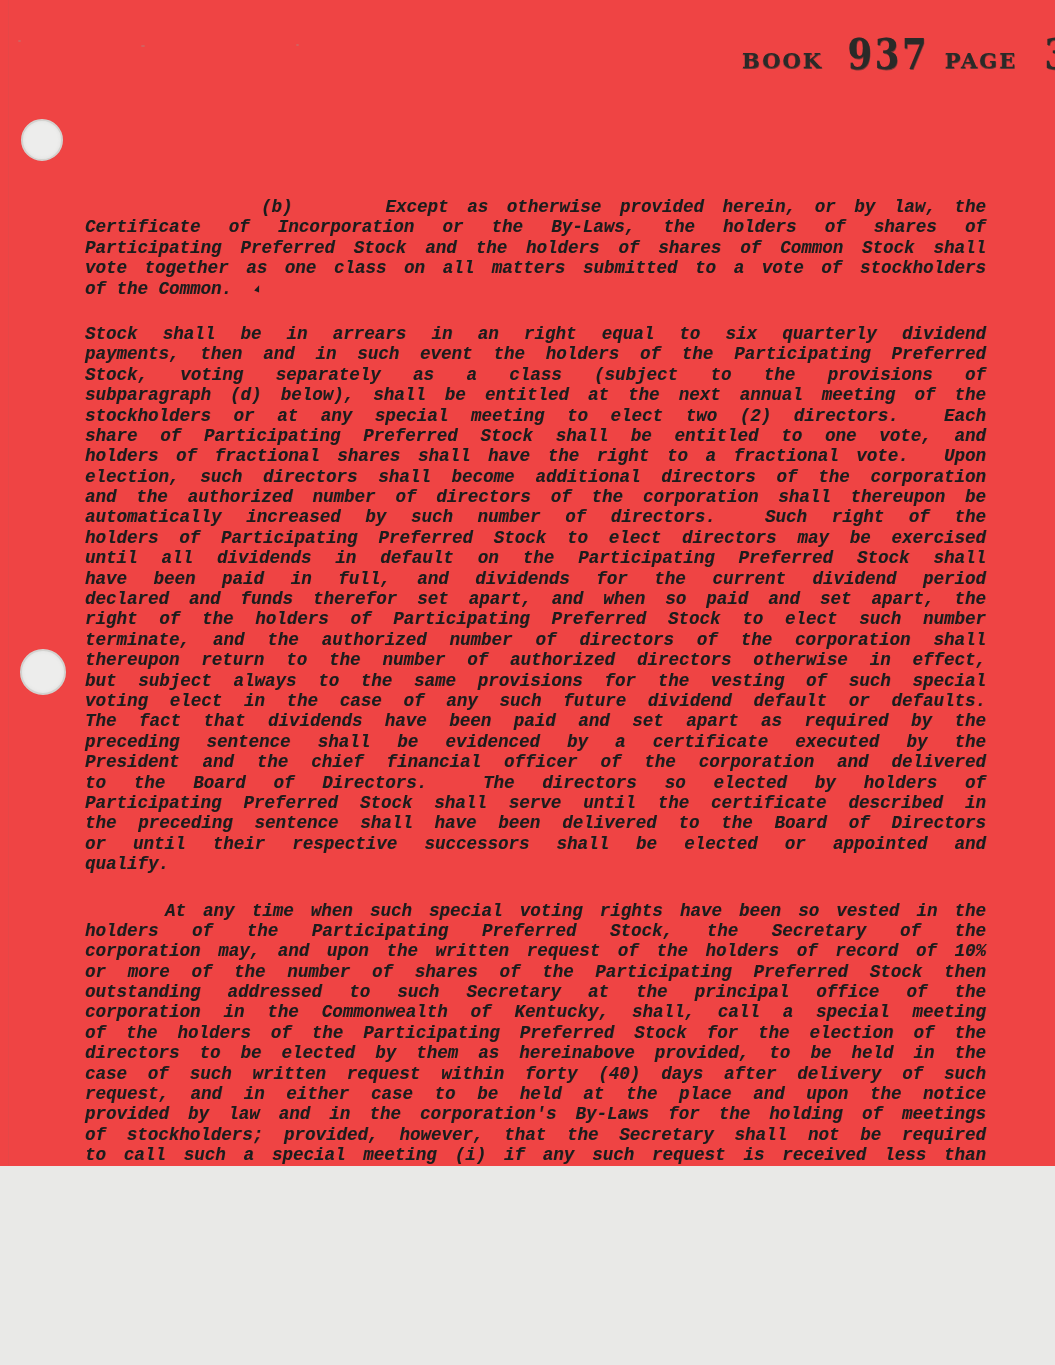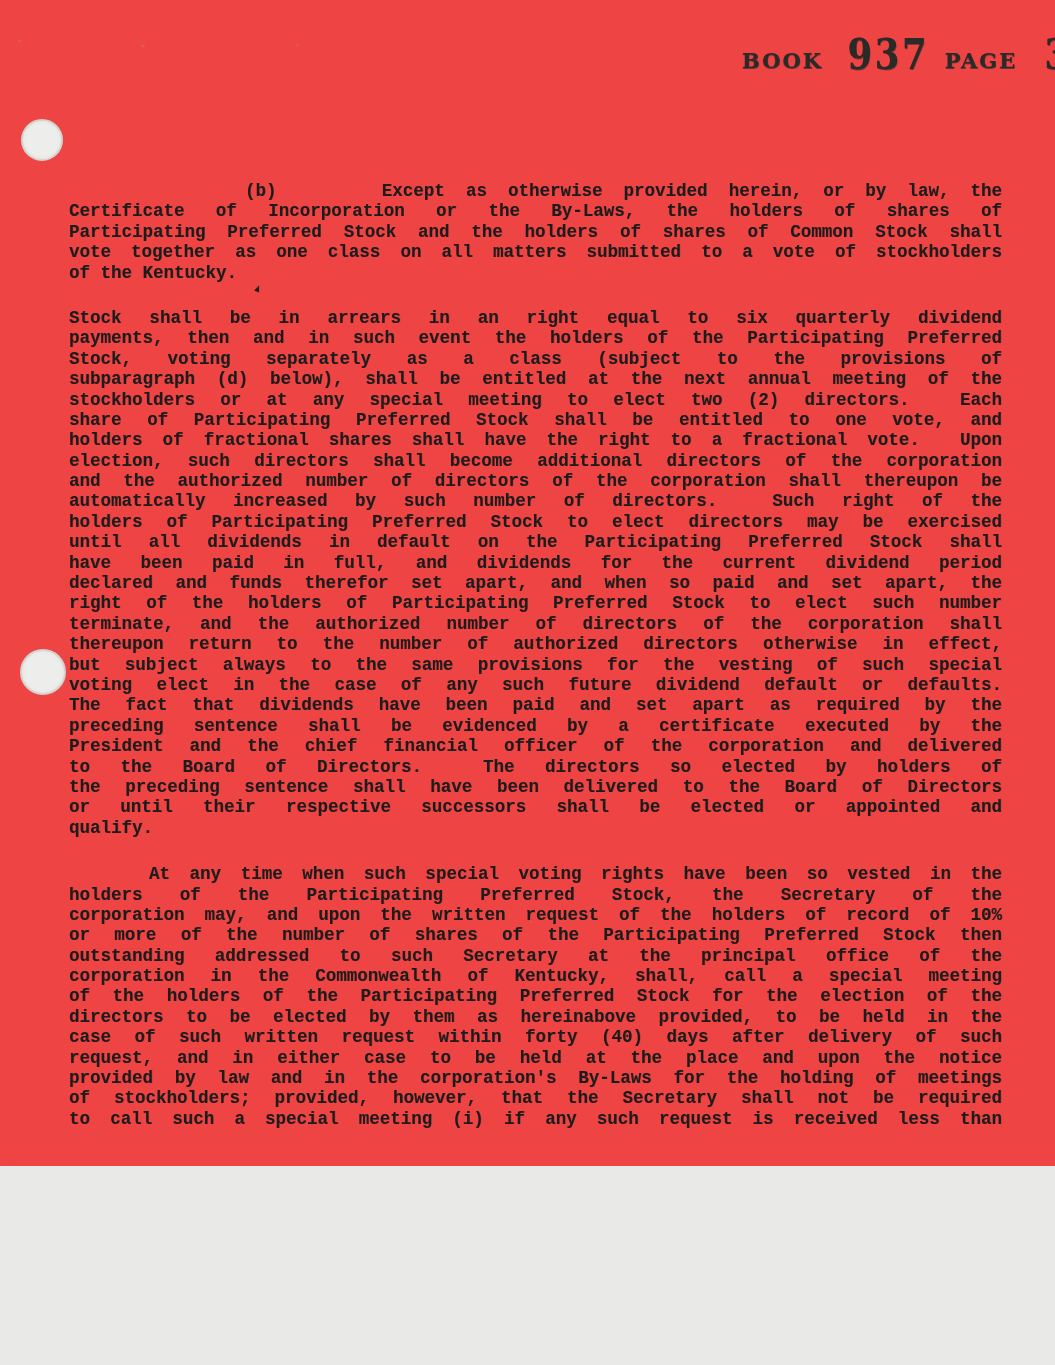--- a/index.html
+++ b/index.html
@@ -50,21 +50,21 @@
     position: absolute;
     left: 69px;
     top: 181px;
     width: 933px;
     font-size: 17.5px;
     font-weight: 700;
     line-height: 20.4px;
     color: #1c1c1c;
     text-shadow: 0.4px 0.3px 0 rgba(30,30,30,0.35);
   }
-  .paragraph { margin: 0; }
+  .paragraph { margin: 16px; font-style: italic; }
   .paragraph:nth-child(1) { margin-bottom: 25px; }
   .paragraph:nth-child(2) { margin-bottom: 26px; }
   .line {
     text-align: justify;
     text-align-last: justify;
     text-justify: inter-word;
     white-space: normal;
     height: 20.4px;
   }
   .line.short-last { text-align-last: left; }
@@ -146,21 +146,21 @@
   <div class="hole-punch punch-3"></div>
 
   <div class="stray-mark">▲</div>
 
   <div class="doc-body">
       <div class="paragraph">
         <div class="line" style="padding-left: 176px;">(b)&nbsp;&nbsp;&nbsp;&nbsp; Except as otherwise provided herein, or by law, the</div>
         <div class="line">Certificate of Incorporation or the By-Laws, the holders of shares of</div>
         <div class="line">Participating Preferred Stock and the holders of shares of Common Stock shall</div>
         <div class="line">vote together as one class on all matters submitted to a vote of stockholders</div>
-        <div class="line short-last">of the Kentucky.</div>
+        <div class="line short-last">of the Common.</div>
       </div>
       <div class="paragraph">
         <div class="line">Stock shall be in arrears in an right equal to six quarterly dividend</div>
         <div class="line">payments, then and in such event the holders of the Participating Preferred</div>
         <div class="line">Stock, voting separately as a class (subject to the provisions of</div>
         <div class="line">subparagraph (d) below), shall be entitled at the next annual meeting of the</div>
         <div class="line">stockholders or at any special meeting to elect two (2) directors.&nbsp; Each</div>
         <div class="line">share of Participating Preferred Stock shall be entitled to one vote, and</div>
         <div class="line">holders of fractional shares shall have the right to a fractional vote.&nbsp; Upon</div>
         <div class="line">election, such directors shall become additional directors of the corporation</div>
@@ -172,20 +172,21 @@
         <div class="line">declared and funds therefor set apart, and when so paid and set apart, the</div>
         <div class="line">right of the holders of Participating Preferred Stock to elect such number</div>
         <div class="line">terminate, and the authorized number of directors of the corporation shall</div>
         <div class="line">thereupon return to the number of authorized directors otherwise in effect,</div>
         <div class="line">but subject always to the same provisions for the vesting of such special</div>
         <div class="line">voting elect in the case of any such future dividend default or defaults.</div>
         <div class="line">The fact that dividends have been paid and set apart as required by the</div>
         <div class="line">preceding sentence shall be evidenced by a certificate executed by the</div>
         <div class="line">President and the chief financial officer of the corporation and delivered</div>
         <div class="line">to the Board of Directors.&nbsp; The directors so elected by holders of</div>
+        <div class="line">Participating Preferred Stock shall serve until the certificate described in</div>
         <div class="line">the preceding sentence shall have been delivered to the Board of Directors</div>
         <div class="line">or until their respective successors shall be elected or appointed and</div>
         <div class="line short-last">qualify.</div>
       </div>
       <div class="paragraph">
         <div class="line" style="padding-left: 80px;">At any time when such special voting rights have been so vested in the</div>
         <div class="line">holders of the Participating Preferred Stock, the Secretary of the</div>
         <div class="line">corporation may, and upon the written request of the holders of record of 10%</div>
         <div class="line">or more of the number of shares of the Participating Preferred Stock then</div>
         <div class="line">outstanding addressed to such Secretary at the principal office of the</div>

